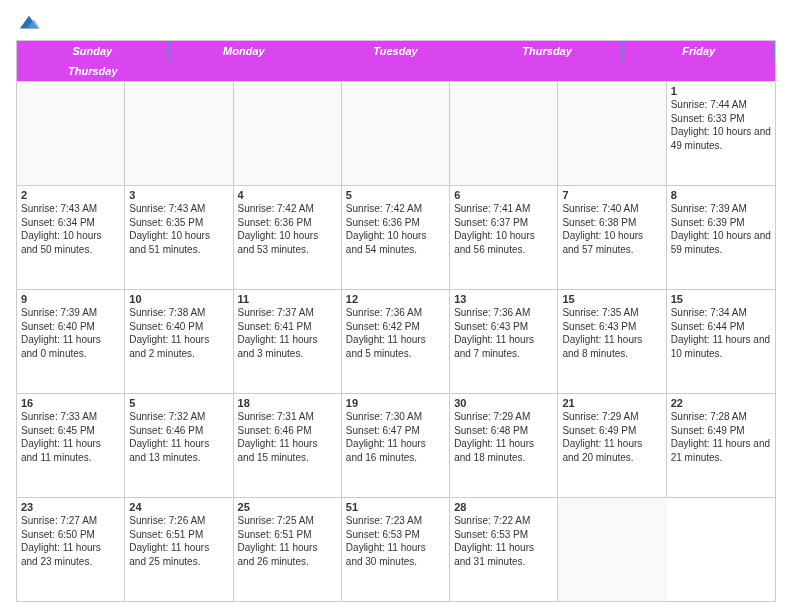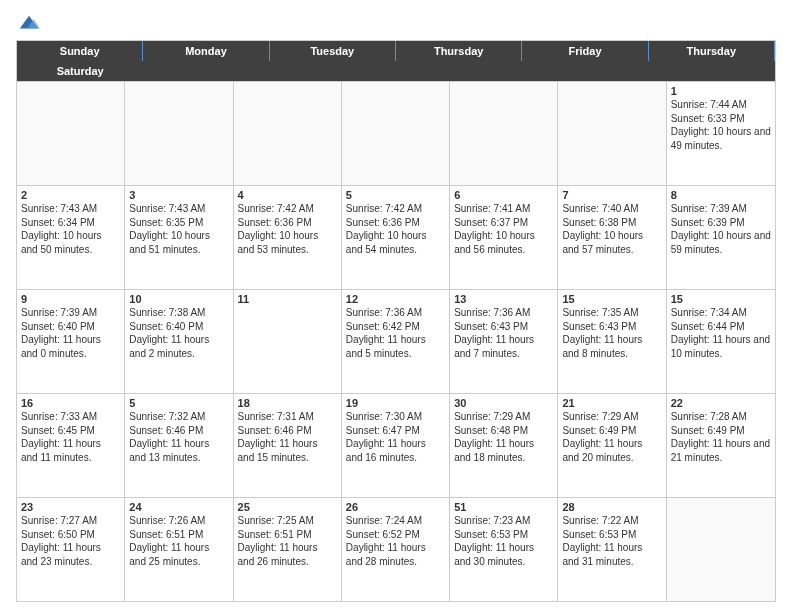--- a/index.html
+++ b/index.html
@@ -49,22 +49,23 @@
       color: #555;
     }
     .calendar {
       flex: 1;
       display: flex;
       flex-direction: column;
       border: 1px solid #ccc;
     }
     .cal-header-row {
       display: grid;
-      grid-template-columns: repeat(6, 1fr);
-      background: #404040;
+      grid-template-columns: repeat(5, 1fr);
+      background: #d946ef;
+      font-style: italic;
     }
     .cal-header-cell {
       color: #fff;
       font-size: 11px;
       font-weight: bold;
       text-align: center;
       padding: 4px 2px;
       border-right: 1px solid #5590c8;
     }
     .cal-header-cell:last-child { border-right: none; }
@@ -127,21 +128,20 @@
   </div>
 
   <div class="calendar">
     <div class="cal-header-row">
     <div class="cal-header-cell">Sunday</div>
         <div class="cal-header-cell">Monday</div>
         <div class="cal-header-cell">Tuesday</div>
         <div class="cal-header-cell">Thursday</div>
         <div class="cal-header-cell">Friday</div>
         <div class="cal-header-cell">Thursday</div>
-        <div class="cal-header-cell">Saturday</div>
       </div>
     <div class="cal-body">
     <div class="cal-week">
           <div class="cal-cell empty"></div>
           <div class="cal-cell empty"></div>
           <div class="cal-cell empty"></div>
           <div class="cal-cell empty"></div>
           <div class="cal-cell empty"></div>
           <div class="cal-cell empty"></div>
           <div class="cal-cell">
@@ -183,20 +183,21 @@
           <div class="cal-cell">
             <span class="day-num">9</span>
             <div class="day-info">Sunrise: 7:39 AM<br>Sunset: 6:40 PM<br>Daylight: 11 hours and 0 minutes.</div>
           </div>
           <div class="cal-cell">
             <span class="day-num">10</span>
             <div class="day-info">Sunrise: 7:38 AM<br>Sunset: 6:40 PM<br>Daylight: 11 hours and 2 minutes.</div>
           </div>
           <div class="cal-cell">
             <span class="day-num">11</span>
+            <div class="day-info">Sunrise: 7:37 AM<br>Sunset: 6:41 PM<br>Daylight: 11 hours and 3 minutes.</div>
           </div>
           <div class="cal-cell">
             <span class="day-num">12</span>
             <div class="day-info">Sunrise: 7:36 AM<br>Sunset: 6:42 PM<br>Daylight: 11 hours and 5 minutes.</div>
           </div>
           <div class="cal-cell">
             <span class="day-num">13</span>
             <div class="day-info">Sunrise: 7:36 AM<br>Sunset: 6:43 PM<br>Daylight: 11 hours and 7 minutes.</div>
           </div>
           <div class="cal-cell">
@@ -243,24 +244,20 @@
             <span class="day-num">23</span>
             <div class="day-info">Sunrise: 7:27 AM<br>Sunset: 6:50 PM<br>Daylight: 11 hours and 23 minutes.</div>
           </div>
           <div class="cal-cell">
             <span class="day-num">24</span>
             <div class="day-info">Sunrise: 7:26 AM<br>Sunset: 6:51 PM<br>Daylight: 11 hours and 25 minutes.</div>
           </div>
           <div class="cal-cell">
             <span class="day-num">25</span>
             <div class="day-info">Sunrise: 7:25 AM<br>Sunset: 6:51 PM<br>Daylight: 11 hours and 26 minutes.</div>
-          </div>
-          <div class="cal-cell">
-            <span class="day-num">26</span>
-            <div class="day-info">Sunrise: 7:24 AM<br>Sunset: 6:52 PM<br>Daylight: 11 hours and 28 minutes.</div>
           </div>
           <div class="cal-cell">
             <span class="day-num">51</span>
             <div class="day-info">Sunrise: 7:23 AM<br>Sunset: 6:53 PM<br>Daylight: 11 hours and 30 minutes.</div>
           </div>
           <div class="cal-cell">
             <span class="day-num">28</span>
             <div class="day-info">Sunrise: 7:22 AM<br>Sunset: 6:53 PM<br>Daylight: 11 hours and 31 minutes.</div>
           </div>
           <div class="cal-cell empty"></div>

